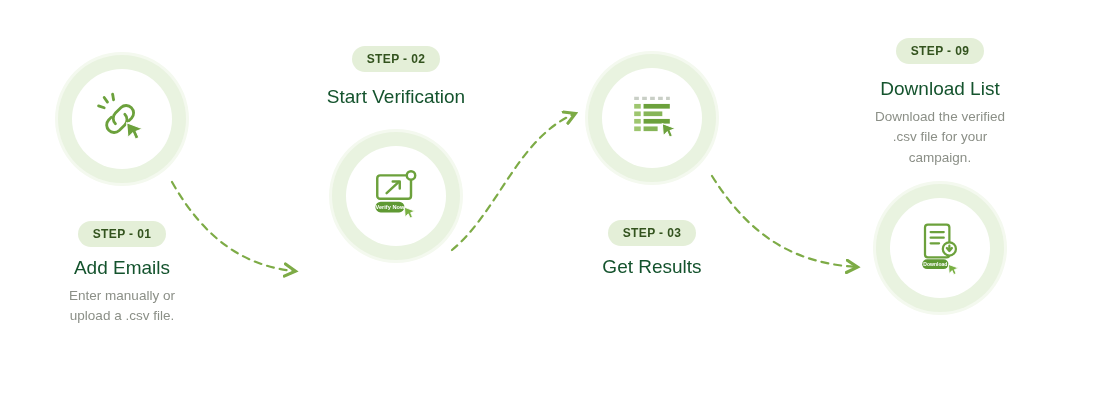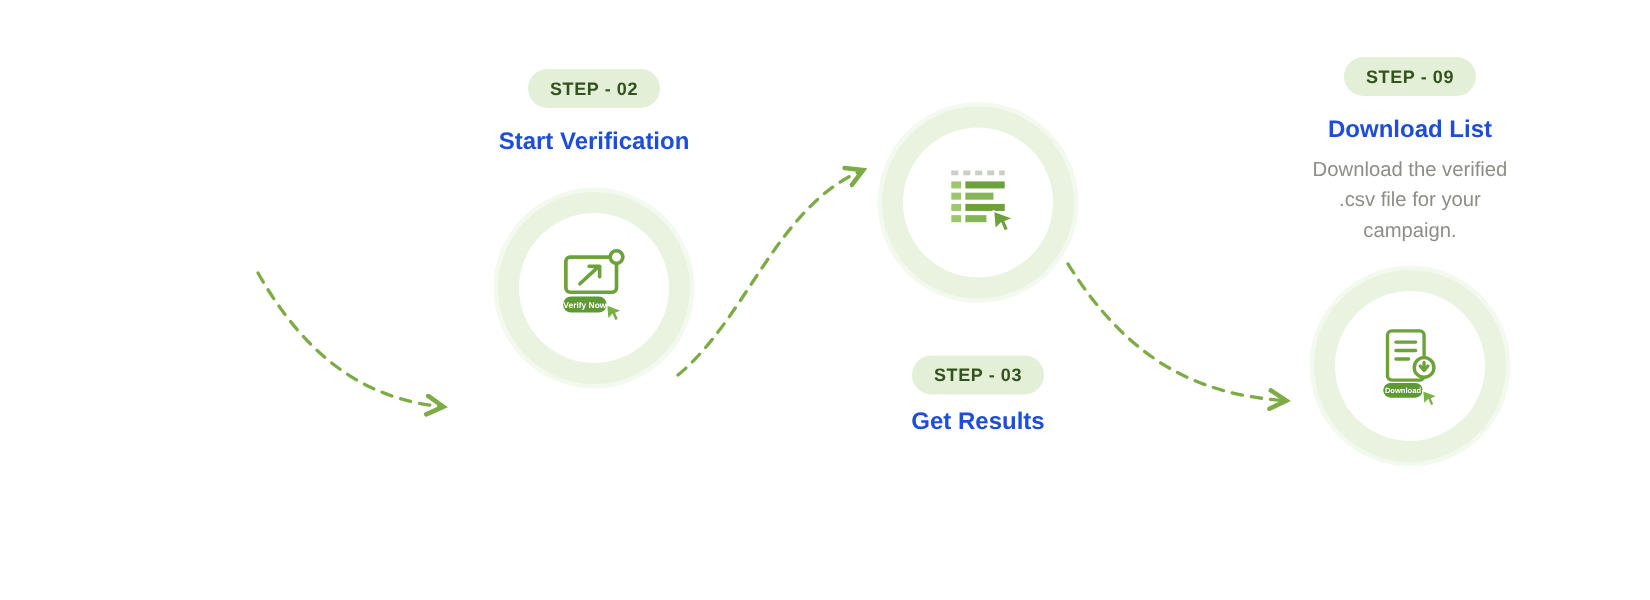--- a/index.html
+++ b/index.html
@@ -6,35 +6,35 @@
   html,body { background:#ffffff; }
   body { font-family:"Liberation Sans", sans-serif; }
   .canvas { position:relative; width:1100px; height:400px; background:#ffffff; overflow:hidden; }
   .connectors { position:absolute; left:0; top:0; width:1100px; height:400px; }
   .step { position:absolute; width:200px; display:flex; flex-direction:column; align-items:center; text-align:center; }
   .badge {
     display:inline-block; background:#e4efd8; color:#33531e;
     font-weight:bold; font-size:12px; letter-spacing:.4px;
     padding:6px 15px; border-radius:15px;
   }
-  .title { font-weight:bold; font-size:16px; color:#1d4ed8; }
+  .title { font-weight:normal; font-size:19px; color:#14532d; }
   .desc { font-size:13.5px; line-height:1.5; color:#8b8f87; white-space:pre-line; }
   .ring {
     width:128px; height:128px; border-radius:50%;
     background:#e9f3e0; display:flex; align-items:center; justify-content:center;
     box-shadow:0 0 0 3px #f4f9ef;
   }
   .ring-inner {
     width:100px; height:100px; border-radius:50%; background:#ffffff;
     display:flex; align-items:center; justify-content:center;
   }
   
   .s1 { left:22px;  top:55px; }
   .s2 { left:296px; top:46px; }
-  .s3 { left:552px; top:71px; }
+  .s3 { left:552px; top:54px; }
   .s4 { left:840px; top:38px; }
   
   .s1 .badge, .s3 .badge { margin-top:38px; }
   .s1 .title, .s3 .title { margin-top:10px; }
   .s1 .desc,  .s3 .desc  { margin-top:7px; }
   
   .s2 .title, .s4 .title { margin-top:14px; }
   .s2 .desc,  .s4 .desc  { margin-top:7px; }
   .s2 .ring { margin-top:24px; }
   .s4 .ring { margin-top:16px; }
@@ -49,20 +49,40 @@
     <defs>
       <marker id="arrow" viewBox="0 0 10 10" refX="7" refY="5" markerWidth="7" markerHeight="7" orient="auto-start-reverse">
         <path d="M1 1 L8 5 L1 9" fill="none" stroke="#7dab46" stroke-width="2" stroke-linecap="round"></path>
       </marker>
     </defs>
     <path d="M 172 182 C 205 240 245 266 294 271" fill="none" stroke="#7dab46" stroke-width="2.2" stroke-dasharray="7 6" stroke-linecap="round" marker-end="url(#arrow)"></path>
     <path d="M 452 250 C 498 212 518 138 574 114" fill="none" stroke="#7dab46" stroke-width="2.2" stroke-dasharray="7 6" stroke-linecap="round" marker-end="url(#arrow)"></path>
     <path d="M 712 176 C 752 240 798 263 856 267" fill="none" stroke="#7dab46" stroke-width="2.2" stroke-dasharray="7 6" stroke-linecap="round" marker-end="url(#arrow)"></path>
   </svg>
 
+  <div class="step s1">
+    <div class="ring">
+      <div class="ring-inner">
+        <svg class="icon-svg" width="60" height="60" viewBox="0 0 64 64" xmlns="http://www.w3.org/2000/svg">
+          <g stroke="#6ca13c" stroke-width="3" stroke-linecap="round" fill="none">
+            <path d="M13 9 L16.5 14"></path>
+            <path d="M7 18 L13 20"></path>
+            <path d="M22 5.5 L23 11.5"></path>
+            <path d="M25 37 a8 8 0 0 1 0-11.3 l6-6 a8 8 0 0 1 11.3 11.3 l-3 3"></path>
+            <path d="M35 27 a8 8 0 0 1 0 11.3 l-6 6 a8 8 0 0 1 -11.3 -11.3 l3-3"></path>
+          </g>
+          <path d="M37 36 l17 6.4 -6.8 2.7 2.9 6.7 -3.8 1.7 -2.9 -6.7 -5.1 5.1 z" fill="#6ca13c" stroke="#ffffff" stroke-width="1.2"></path>
+        </svg>
+      </div>
+    </div>
+    <span class="badge">STEP - 01</span>
+    <div class="title">Add Emails</div>
+    <div class="desc">Enter manually or
+upload a .csv file.</div>
+  </div>
 
   <div class="step s2">
     <span class="badge">STEP - 02</span>
     <div class="title">Start Verification</div>
     <div class="ring">
       <div class="ring-inner">
         <svg class="icon-svg" width="60" height="60" viewBox="0 0 64 64" xmlns="http://www.w3.org/2000/svg">
           <g stroke="#6ca13c" stroke-width="2.6" fill="none" stroke-linecap="round" stroke-linejoin="round">
             <rect x="12" y="10" width="36" height="25" rx="3"></rect>
             <circle cx="48" cy="10" r="4.5" fill="#ffffff"></circle>

